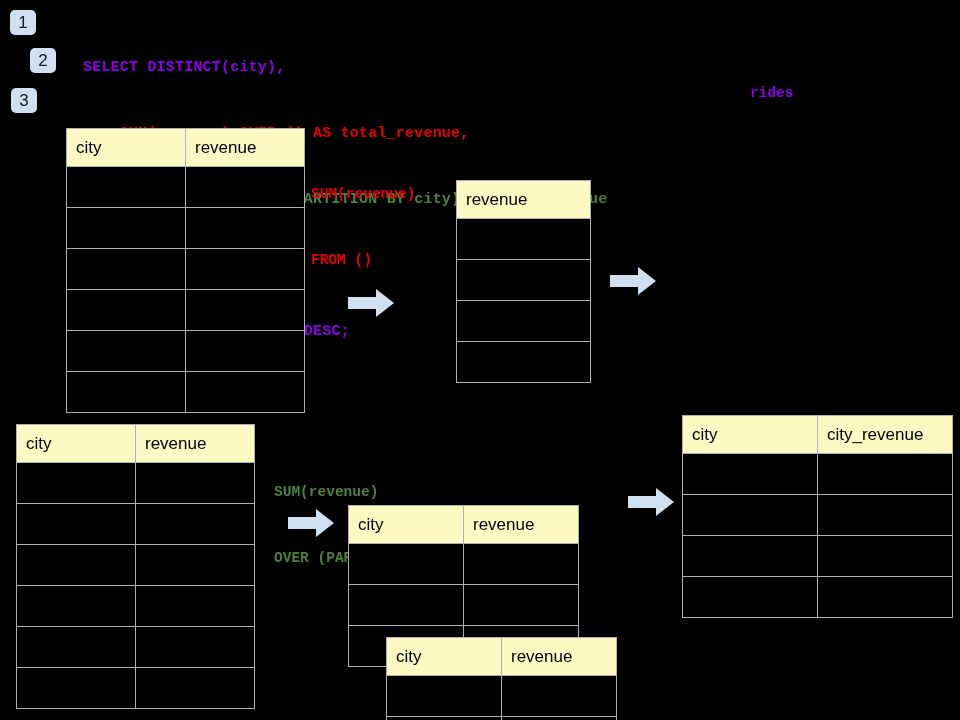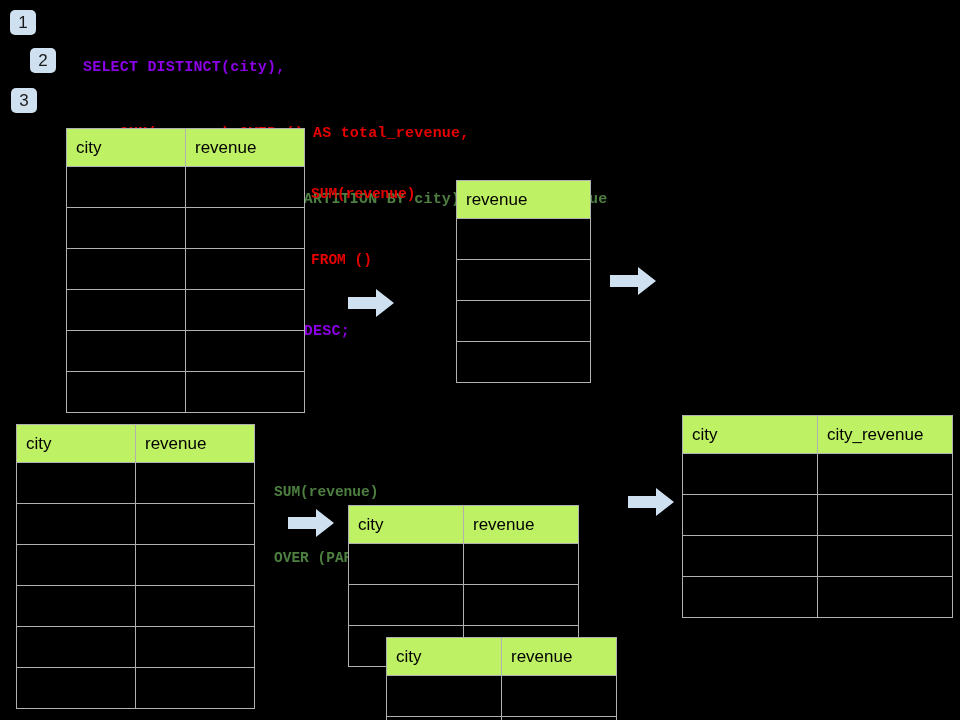--- a/index.html
+++ b/index.html
@@ -67,21 +67,21 @@
     border-collapse: collapse;
     table-layout: fixed;
     background: #000000;
   }
   .tbl th, .tbl td {
     border: 1px solid #b0b0b0;
     padding: 0;
     margin: 0;
   }
   .tbl th {
-    background: #bef264;
+    background: #fef9c3;
     color: #000000;
     font-family: "Liberation Sans", sans-serif;
     font-weight: normal;
     font-size: 17px;
     text-align: left;
     padding-left: 9px;
     height: 37px;
     vertical-align: middle;
   }
   .tbl td {
@@ -107,20 +107,21 @@
 
   <div class="code" style="left:83px; top:13px;">
     <div class="code-line" style="color:#8c00e6;">SELECT DISTINCT(city),</div>
     <div class="code-line" style="color:#e60000;">    SUM(revenue) OVER () AS total_revenue,</div>
     <div class="code-line" style="color:#4d8040;">    SUM(revenue) OVER (PARTITION BY city) as city_revenue</div>
     <div class="code-line" style="color:#8c00e6;">  FROM rides</div>
     <div class="code-line" style="color:#8c00e6;">  ORDER by city_revenue DESC;</div>
   </div>
 
   <div class="annot" style="left:750px; top:38px; color:#8c00e6;">
+    <div>rides</div>
   </div>
 
   <div class="annot" style="left:311px; top:139px; color:#e60000;">
     <div>SUM(revenue)</div>
     <div>FROM ()</div>
   </div>
 
   <div class="annot" style="left:274px; top:437px; color:#4d8040;">
     <div>SUM(revenue)</div>
     <div>OVER (PARTITION</div>

